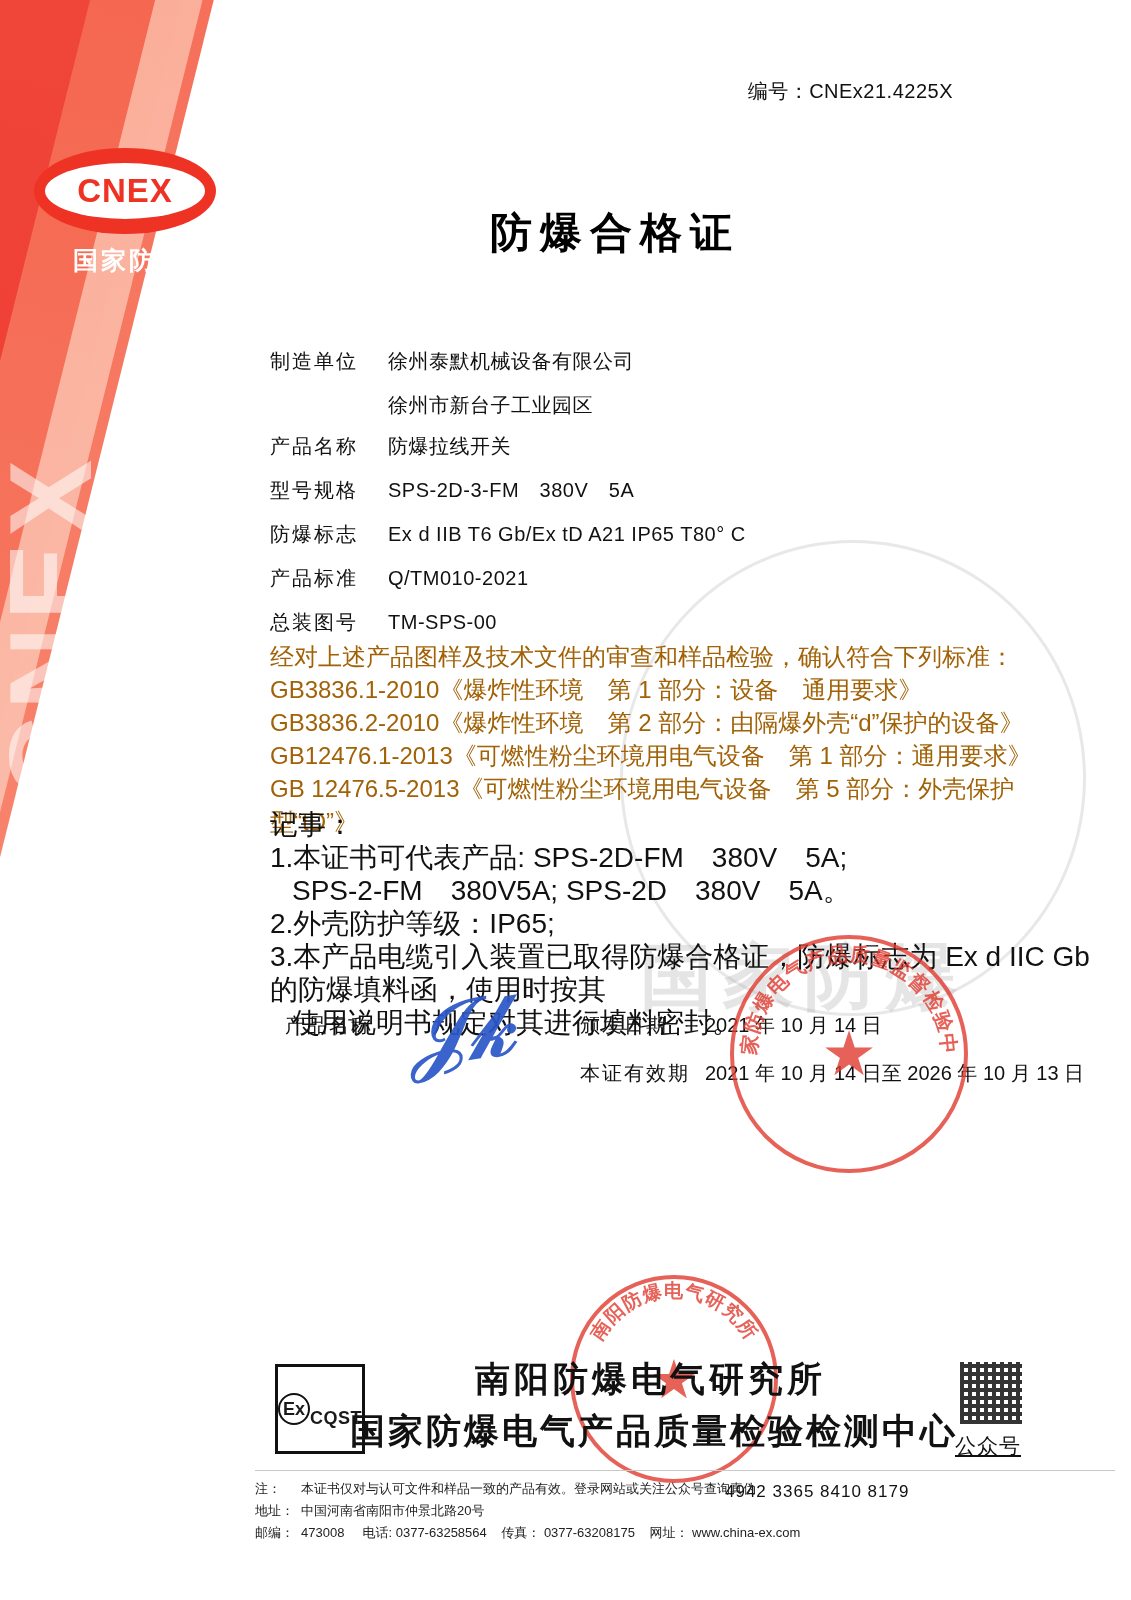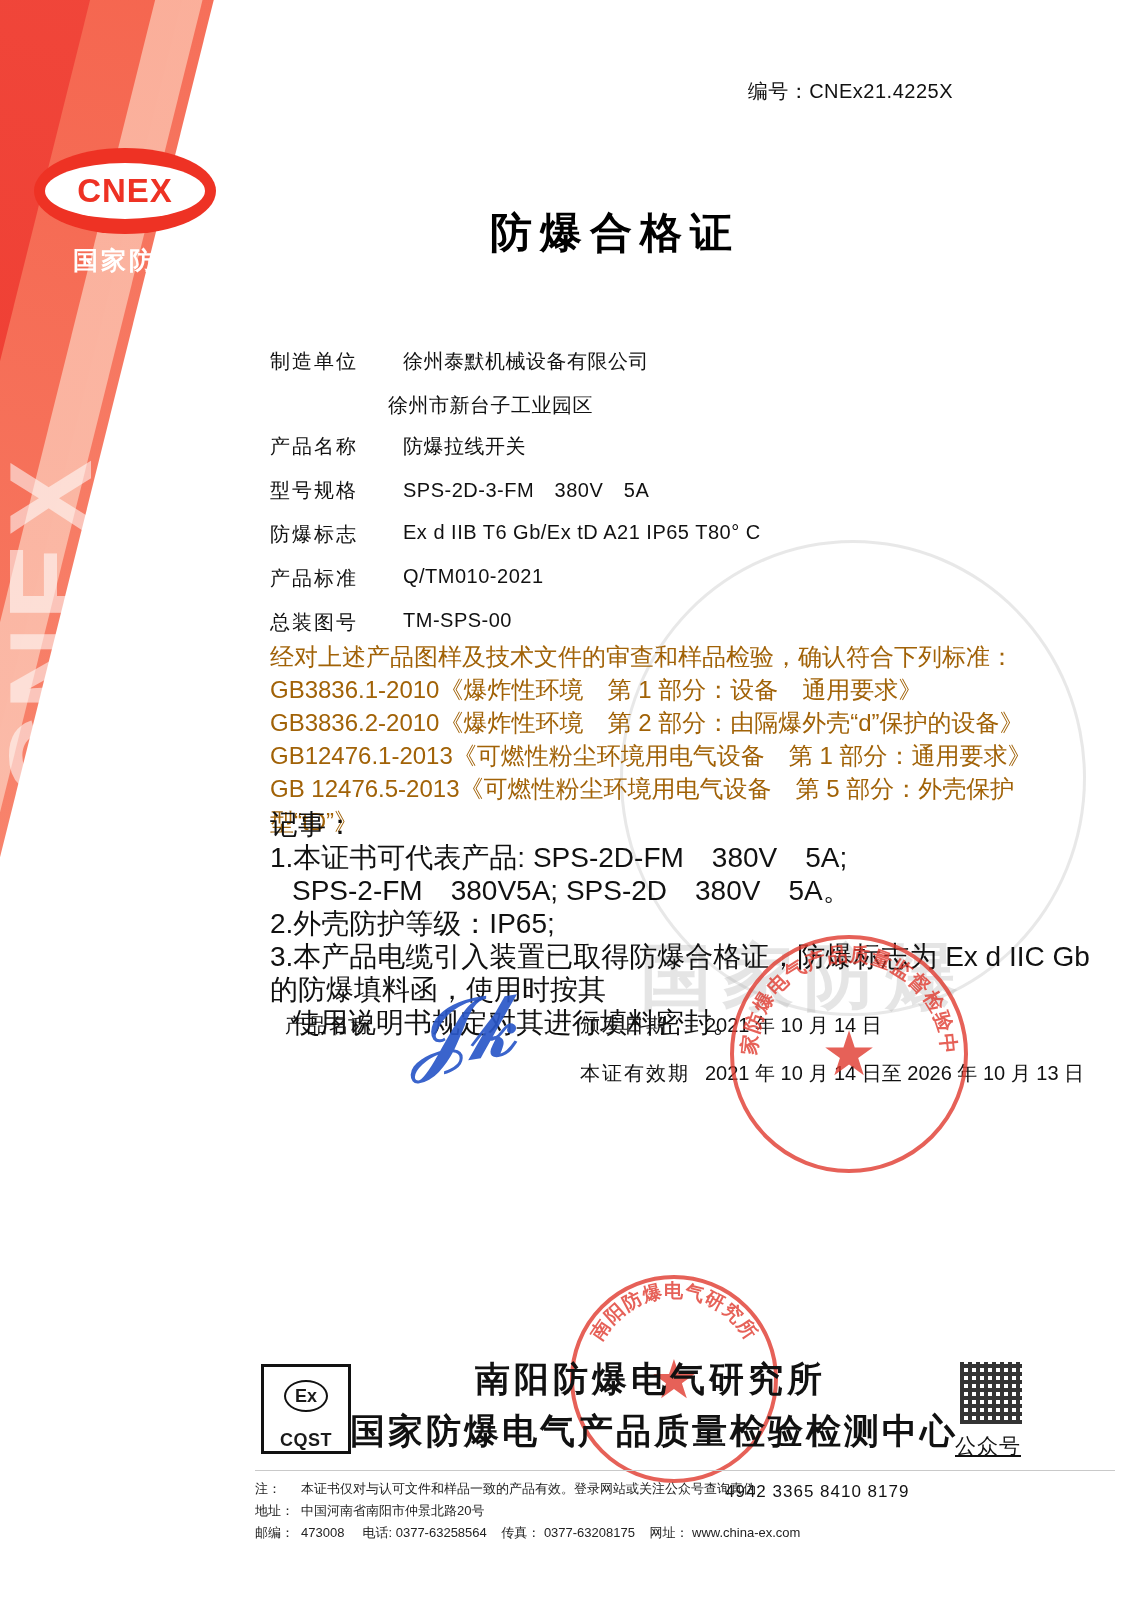--- a/index.html
+++ b/index.html
@@ -85,21 +85,21 @@
   }
   .watermark-text{
     position:absolute;left:640px;top:930px;
     font-size:72px;font-weight:bold;letter-spacing:10px;
     color:rgba(175,175,175,.32);
     white-space:nowrap;pointer-events:none;
   }
 
   
   .fields{position:absolute;left:270px;top:348px;width:790px;font-size:20px;}
-  .frow{display:flex;align-items:flex-start;margin-bottom:17px;gap:15px;}
+  .frow{display:flex;align-items:center;margin-bottom:17px;}
   .flabel{width:118px;flex:0 0 118px;letter-spacing:2px;color:#111;}
   .fvalue{flex:1;letter-spacing:.5px;color:#111;}
   .fvalue2{margin-left:118px;letter-spacing:.5px;color:#111;margin-top:4px;}
 
   .standards{position:absolute;left:270px;top:640px;width:820px;font-size:24px;line-height:33px;color:#a16207;}
   .notes{position:absolute;left:270px;top:808px;width:830px;font-size:28px;line-height:33px;color:#111;}
   .notes .indent{padding-left:22px;}
 
   
   .sigrow{position:absolute;left:285px;top:1008px;width:800px;font-size:20px;color:#111;}
@@ -135,23 +135,23 @@
     font-size:20px;font-weight:bold;fill:#e03a2f;
     font-family:"Liberation Sans", sans-serif;letter-spacing:1px;
   }
   .stamp2 .stamp-arc text{font-size:19px;}
 
   
   .footer{
     position:absolute;left:255px;top:1352px;width:860px;
   }
   .ex-badge{
-    position:absolute;left:6px;top:12px;width:84px;height:84px;
-    border:3px solid #111;display:flex;flex-direction:column;
-    align-items:center;justify-content:flex-end;
+    position:absolute;left:20px;top:12px;width:84px;height:84px;
+    border:3px solid #111;display:flex;flex-direction:row;
+    align-items:center;justify-content:center;
   }
   .ex-badge .ex{
     border:2px solid #111;border-radius:50%;
     width:40px;height:28px;display:flex;align-items:center;justify-content:center;
     font-size:18px;font-weight:bold;
   }
   .ex-badge .cqst{font-size:18px;font-weight:bold;margin-top:18px;letter-spacing:.5px;}
   .org1{
     position:absolute;left:220px;top:4px;font-size:35px;font-weight:bold;letter-spacing:4px;color:#111;
   }

